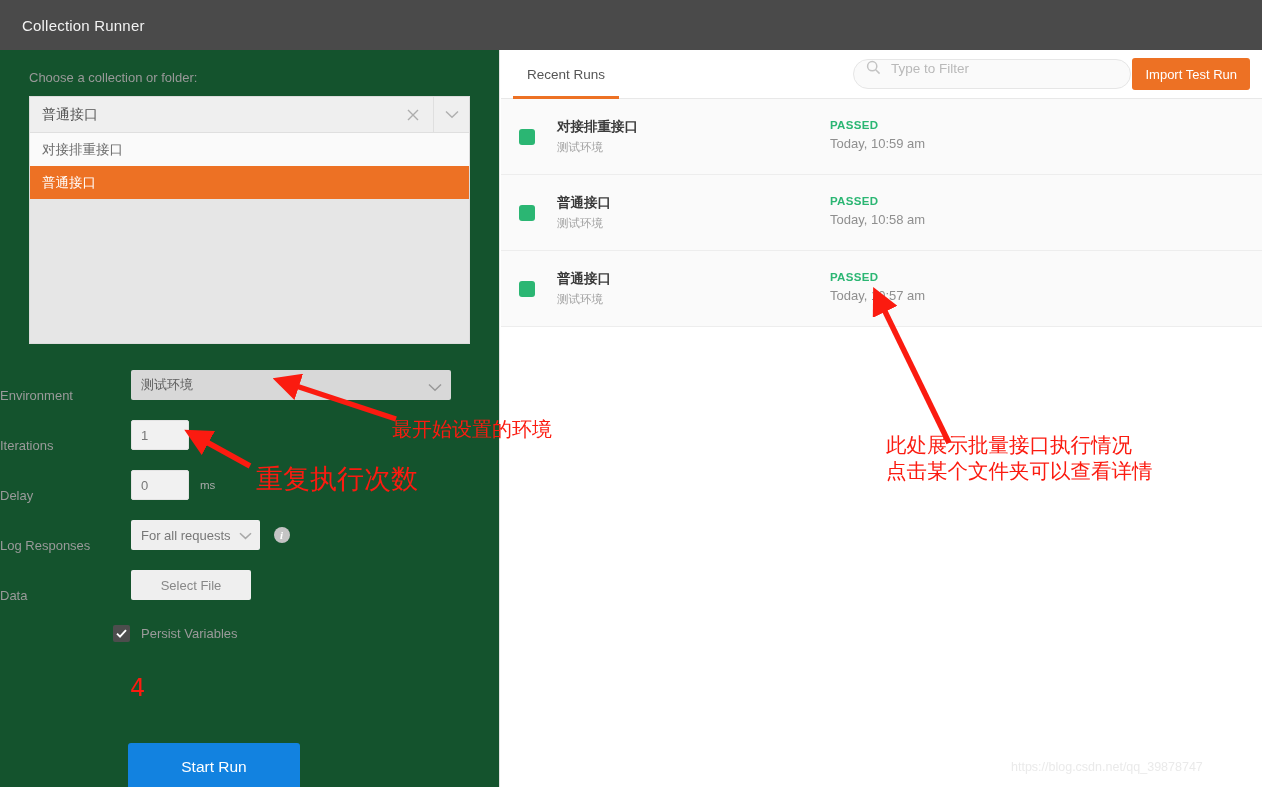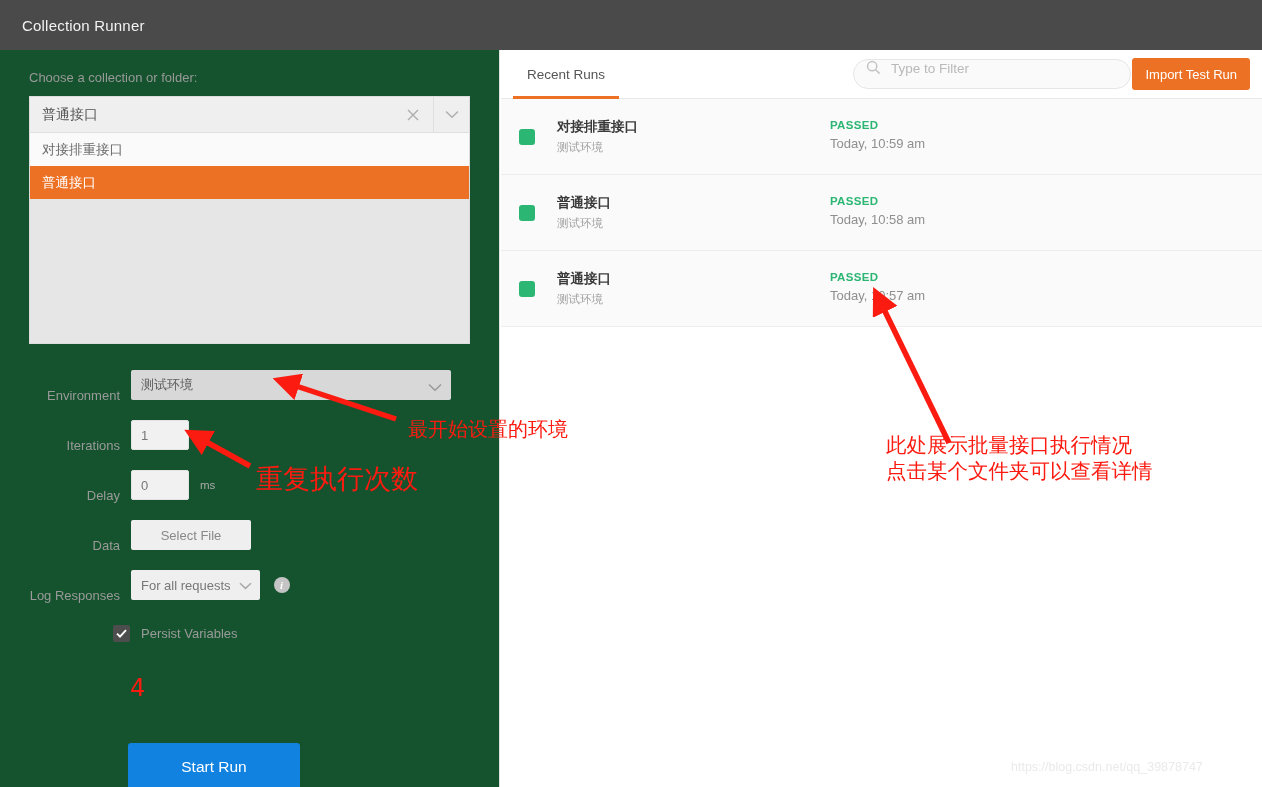--- a/index.html
+++ b/index.html
@@ -115,22 +115,21 @@
   .form {
     position: absolute; left: 0; top: 310px;
     width: 500px;
   }
   .row {
     display: flex; align-items: center;
     height: 50px;
   }
   .row-label {
     width: 131px;
-    text-align: right;
-    padding-right: 11px;
+    padding-right: 18px;
     font-size: 13px;
     color: #9a9a9a;
     white-space: nowrap;
     margin-top: 20px;
   }
   .field-env {
     width: 320px; height: 30px;
     background: #d8d8d8;
     border-radius: 2px;
     display: flex; align-items: center;
@@ -284,21 +283,21 @@
     width: 1262px; height: 787px;
     pointer-events: none;
   }
   .anno-text {
     position: absolute;
     color: #fb1b10;
     font-family: "DejaVu Sans", sans-serif;
     white-space: pre;
     line-height: 1.28;
   }
-  #anno-env   { left: 408px; top: 417px; font-size: 20px; }
+  #anno-env   { left: 392px; top: 417px; font-size: 20px; }
   #anno-iter  { left: 256px; top: 462px; font-size: 27px; }
   #anno-runs  { left: 886px; top: 432px; font-size: 20.5px; }
   #anno-step  { left: 130px; top: 673px; font-size: 24px; }
 
   .watermark {
     position: absolute; left: 1011px; top: 760px;
     font-size: 12.5px; color: #eaeaea;
     font-family: "Liberation Sans", sans-serif;
     white-space: nowrap;
   }
@@ -355,37 +354,37 @@
         <input class="num-input" type="text" value="1" style="">
       </div>
 
       <div class="row">
         <div class="row-label">Delay</div>
         <input class="num-input" type="text" value="0" style="">
         <span class="unit">ms</span>
       </div>
 
       <div class="row">
-        <div class="row-label">Data</div>
-        <button class="btn-file">Select File</button>
-      </div>
-
-      <div class="row">
         <div class="row-label">Log Responses</div>
         <div class="select-sm">
           <span class="val">For all requests</span>
           <span class="c">
             <svg width="13" height="8" viewBox="0 0 13 8" aria-hidden="true">
               <path d="M1 1.3 L6.5 6.4 L12 1.3" stroke="#a8a8a8" stroke-width="1.5" fill="none"></path>
             </svg>
           </span>
         </div>
         <div class="info-icon">i</div>
       </div>
 
+      <div class="row">
+        <div class="row-label">Data</div>
+        <button class="btn-file">Select File</button>
+      </div>
+
       <div class="chk-row">
         <div class="chk-spacer"></div>
         <div class="chk">
           <span>
             <svg width="11" height="9" viewBox="0 0 11 9" aria-hidden="true">
               <path d="M1 4.6 L4 7.6 L10 1.2" stroke="#ffffff" stroke-width="1.9" fill="none"></path>
             </svg>
           </span>
         </div>
         <div class="chk-label">Persist Variables</div>

